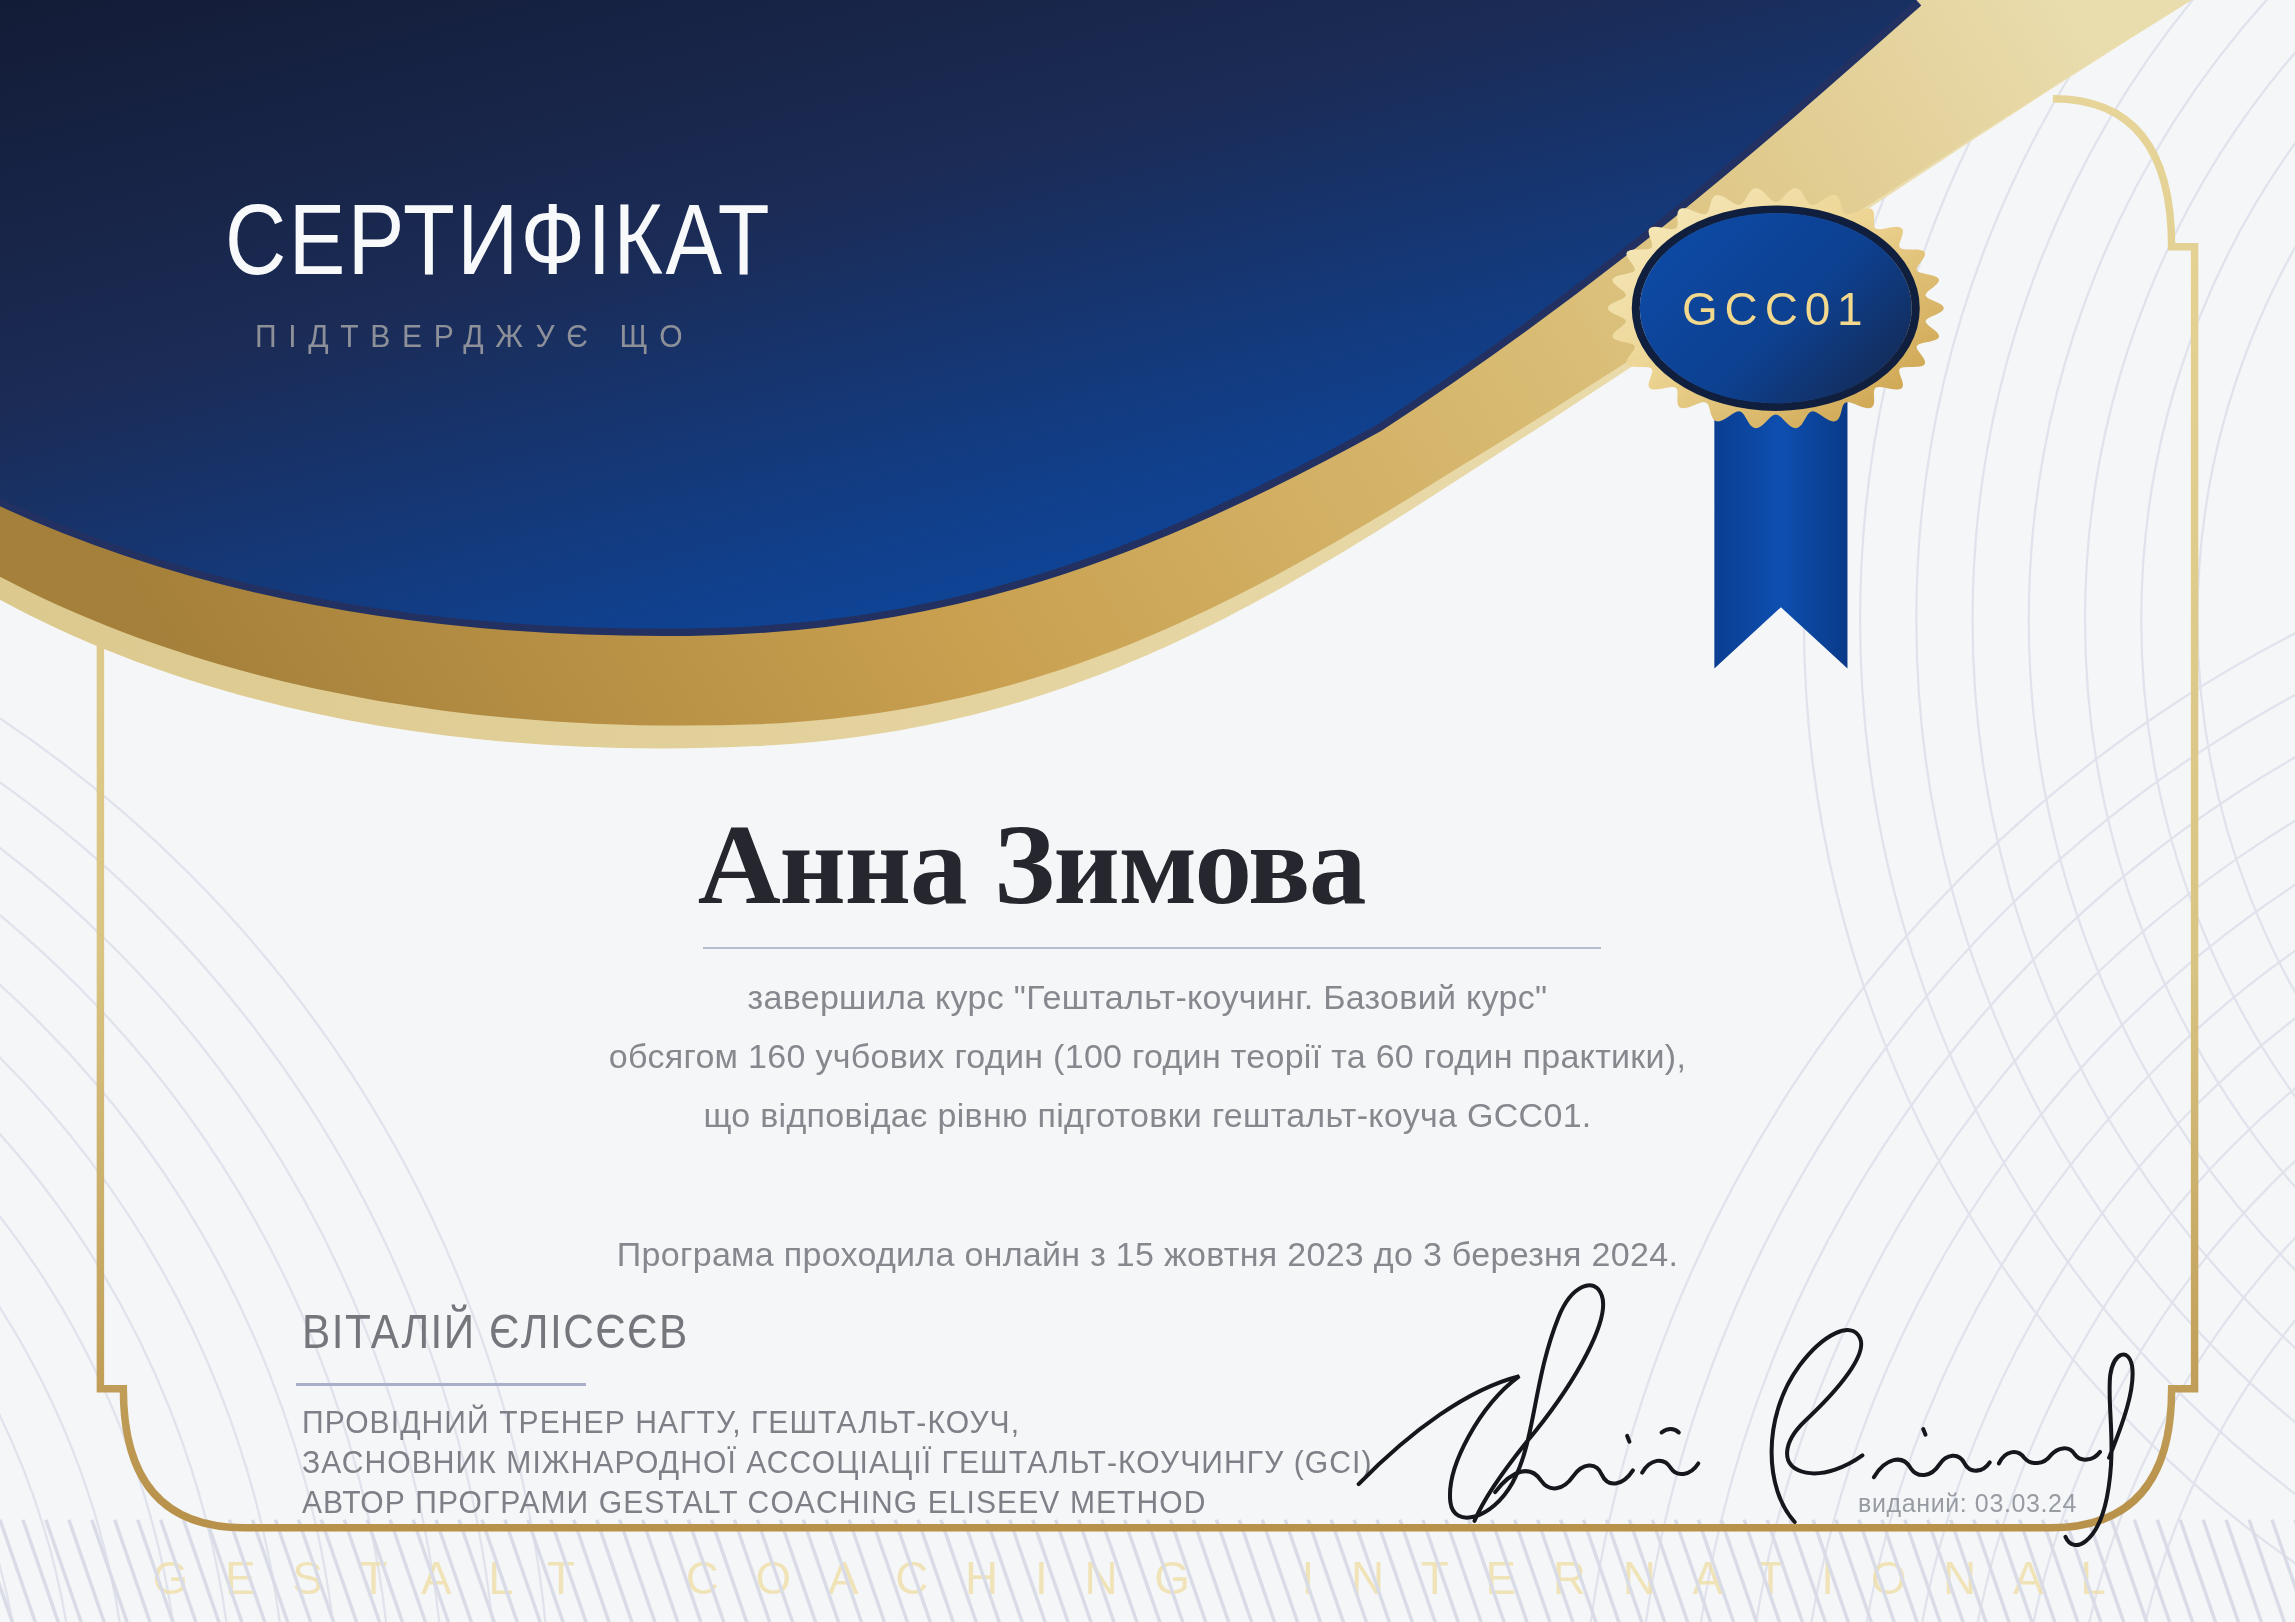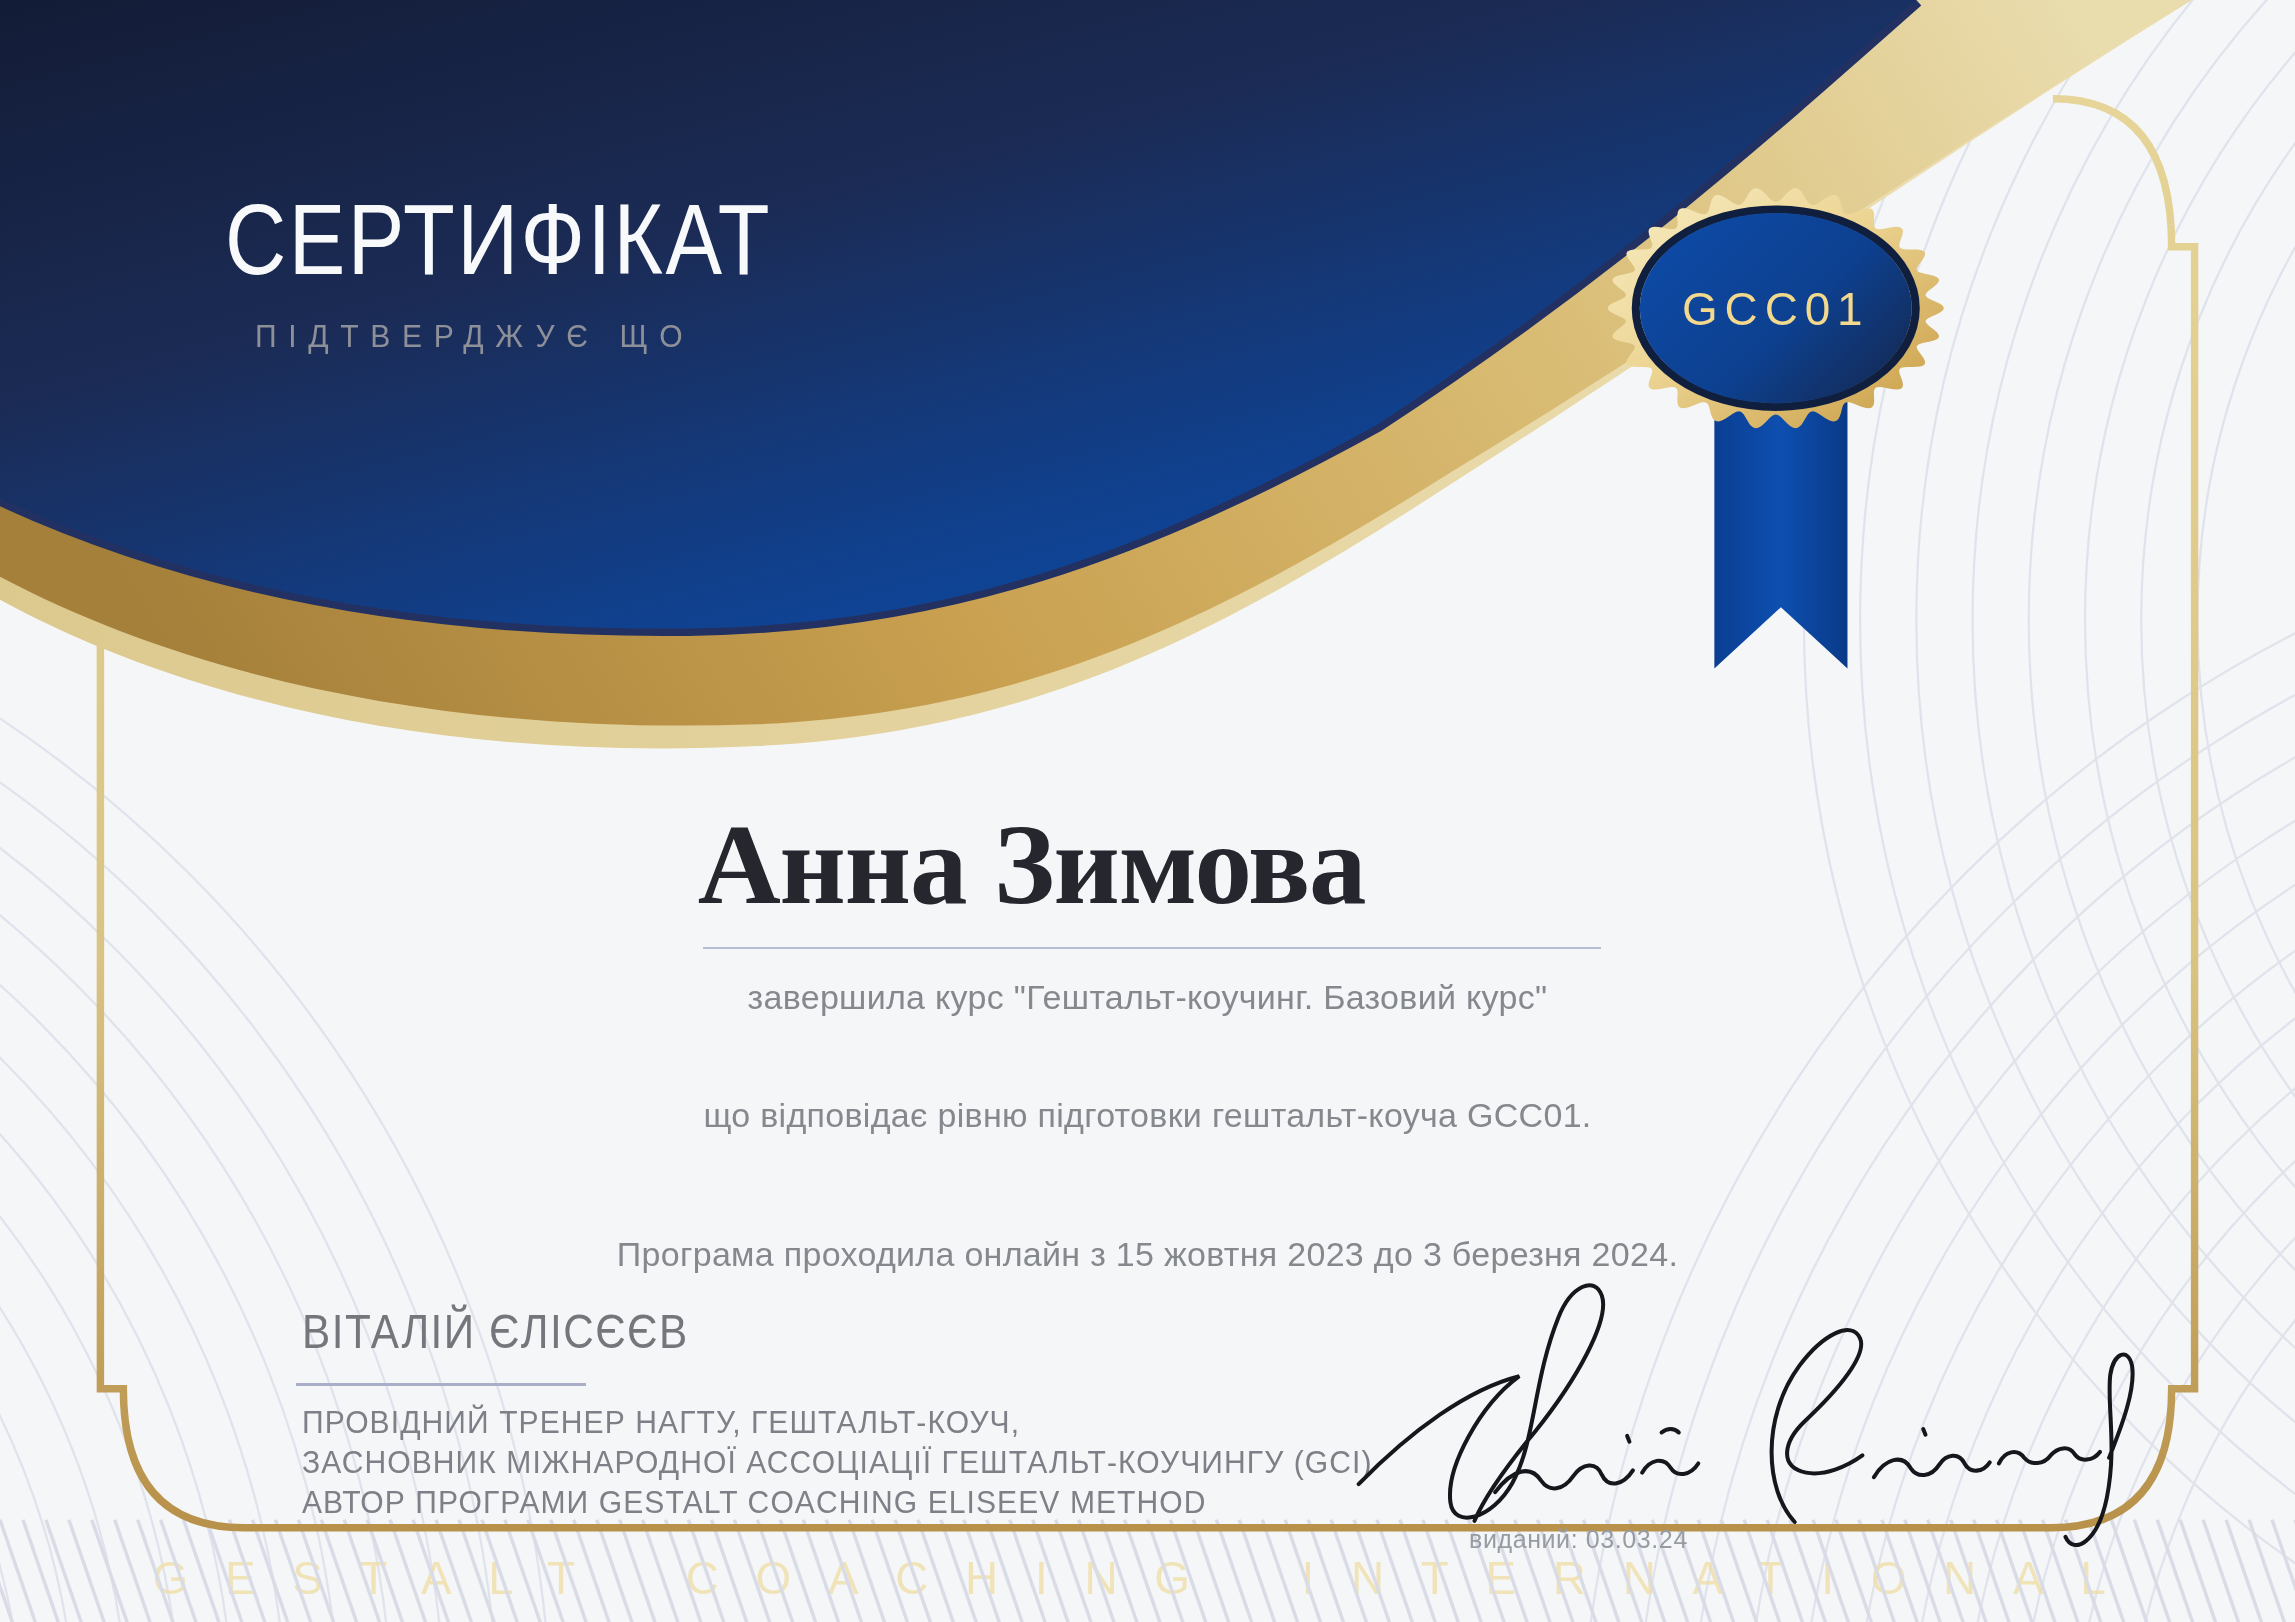--- a/index.html
+++ b/index.html
@@ -53,22 +53,22 @@
     background:#a9afc8;
   }
   .signer-title{
     position:absolute;left:302px;
     font-size:31px;line-height:1;color:#7e8087;letter-spacing:1.1px;
     transform:scaleX(.97);transform-origin:left top;white-space:nowrap;
   }
   .st1{top:1407px}.st2{top:1447px}.st3{top:1487px}
   .issued-date{
     position:absolute;left:1469px;width:608px;top:1491px;
-    font-size:25px;line-height:1;color:#979ba2;
-    letter-spacing:0.6px;white-space:nowrap;margin-top:36px;
+    text-align:right;font-size:25px;line-height:1;color:#979ba2;
+    letter-spacing:0.6px;white-space:nowrap;
   }
 </style>
 </head>
 <body>
 
 <div class="page">
 
   <svg class="decor bg" viewBox="0 0 4000 2828" preserveAspectRatio="none">
     <defs>
       <linearGradient id="lgNavy" x1="0" y1="0" x2="0.78" y2="1">
@@ -272,20 +272,21 @@
   </svg>
 
   <div class="layer-text">
     <div class="cert-title">СЕРТИФІКАТ</div>
     <div class="cert-subtitle">ПІДТВЕРДЖУЄ ЩО</div>
 
     <div class="recipient-name">Анна Зимова</div>
     <div class="name-divider"></div>
 
     <div class="body-line bl1">завершила курс "Гештальт-коучинг. Базовий курс"</div>
+    <div class="body-line bl2">обсягом 160 учбових годин (100 годин теорії та 60 годин практики),</div>
     <div class="body-line bl3">що відповідає рівню підготовки гештальт-коуча GCC01.</div>
     <div class="body-line bl4">Програма проходила онлайн з 15 жовтня 2023 до 3 березня 2024.</div>
 
     <div class="signer-name">ВІТАЛІЙ ЄЛІСЄЄВ</div>
     <div class="signer-underline"></div>
     <div class="signer-title st1">ПРОВІДНИЙ ТРЕНЕР НАГТУ, ГЕШТАЛЬТ-КОУЧ,</div>
     <div class="signer-title st2">ЗАСНОВНИК МІЖНАРОДНОЇ АССОЦІАЦІЇ ГЕШТАЛЬТ-КОУЧИНГУ (GCI)</div>
     <div class="signer-title st3">АВТОР ПРОГРАМИ GESTALT COACHING ELISEEV METHOD</div>
     <div class="issued-date">виданий: 03.03.24</div>
   </div>

